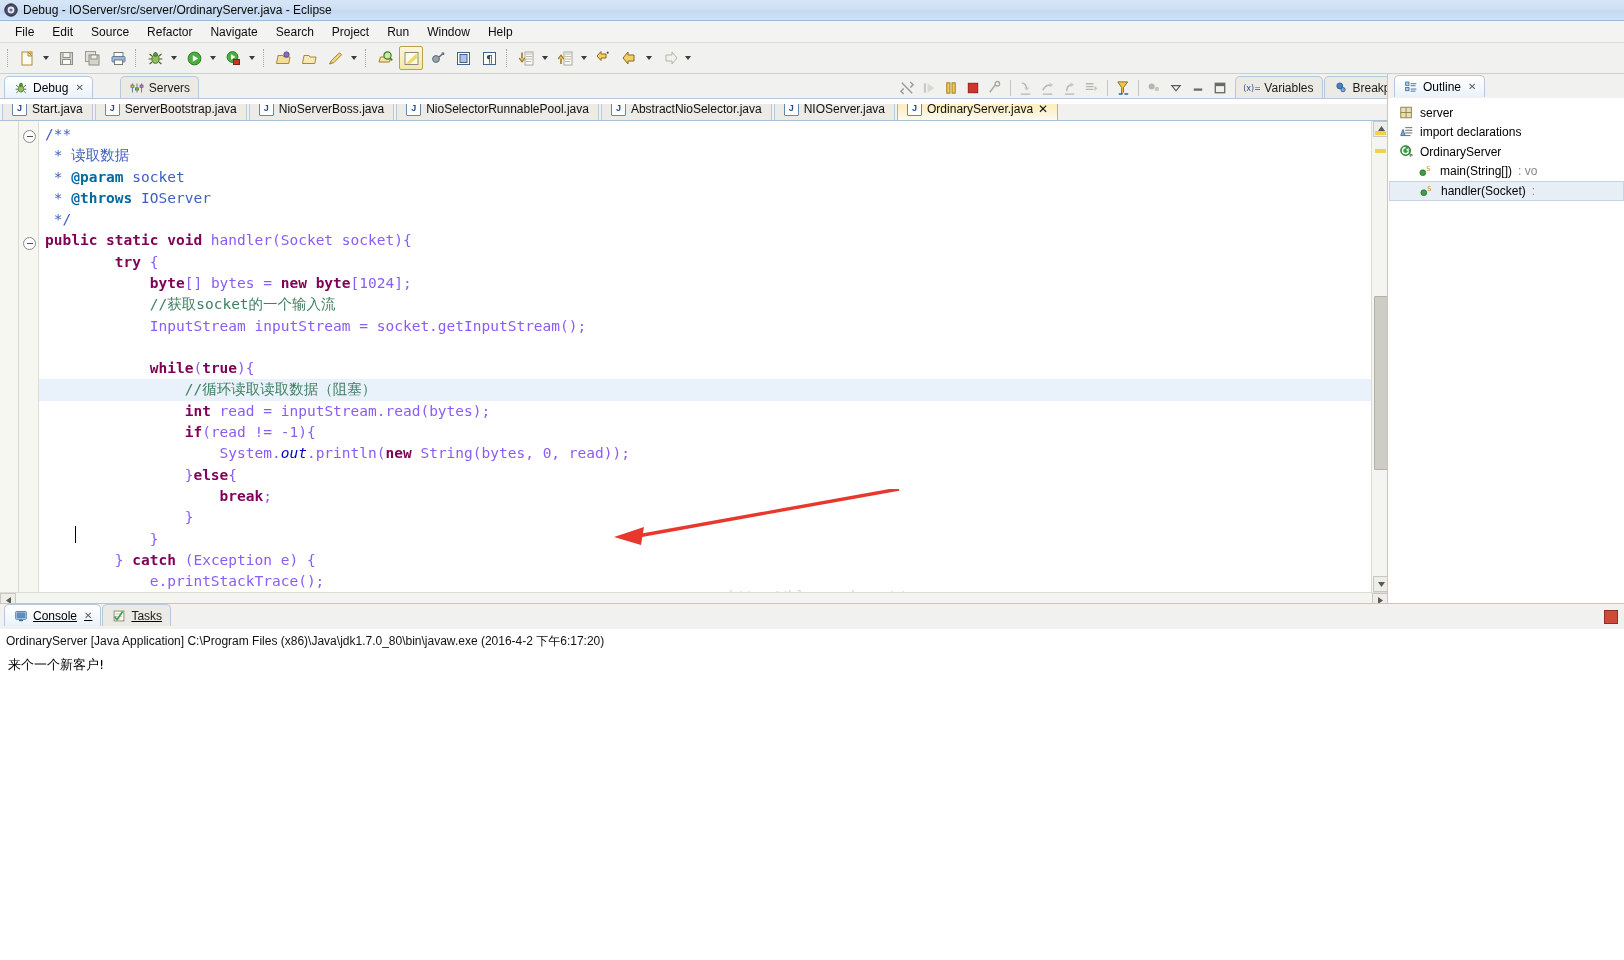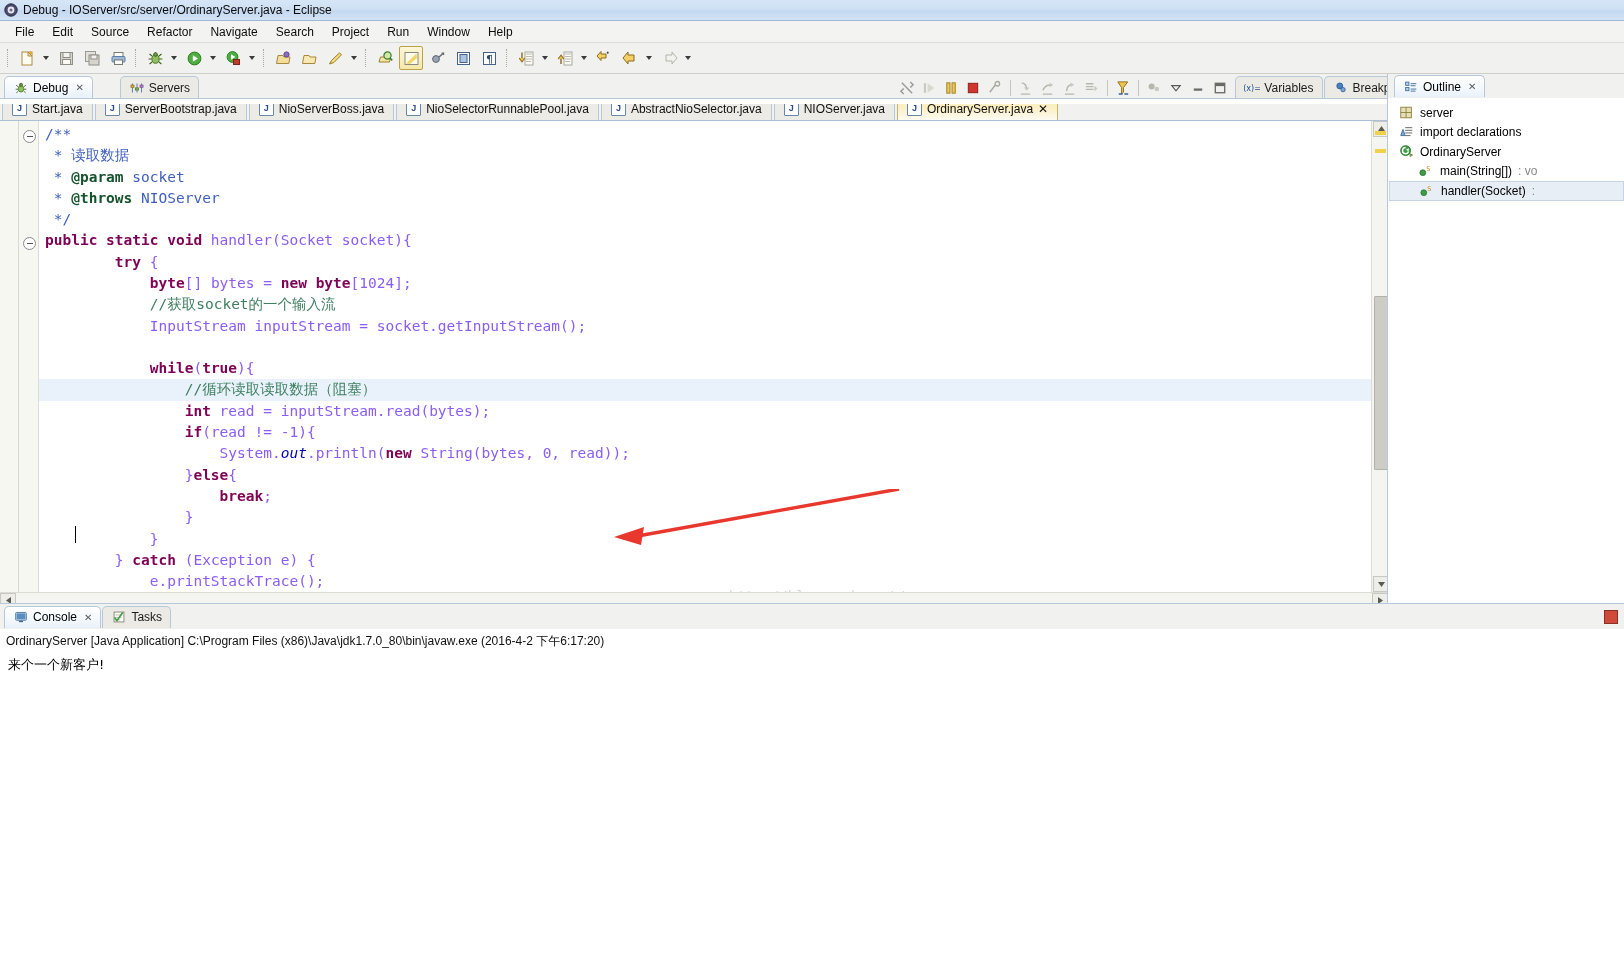--- a/index.html
+++ b/index.html
@@ -118,21 +118,21 @@
     font-family:"DejaVu Sans Mono","Liberation Mono",monospace;
     font-size:14.5px;line-height:21.3px;
     padding-top:3px;
     background:#ffffff;
   }
   .cl{white-space:pre;padding-left:6px;height:21.3px;}
   .cl.hl{background:#e9f2fb;}
   .kw{color:#7f0055;font-weight:bold;}
   .cmt{color:#3f7f5f;}
   .jdoc{color:#3f5fbf;}
-  .jdoc-tag{color:#14532d;font-weight:bold;}
+  .jdoc-tag{color:#0369a1;font-weight:bold;}
   .stat{color:#0000c0;font-style:italic;text-align:center;}
   .plain{color:#8b5cf6;margin-top:16px;}
 
   .caretline{
     position:absolute;left:36px;top:405px;width:1px;height:17px;background:#000;
   }
   .watermark{
     position:absolute;left:690px;top:464px;
     font-family:"DejaVu Sans Mono","Liberation Mono",monospace;
     font-size:13px;color:#d9d4cc;white-space:nowrap;letter-spacing:.6px;
@@ -177,21 +177,21 @@
     display:flex;align-items:center;gap:6px;height:19.5px;padding-left:10px;font-size:12px;white-space:nowrap;
   }
   .ol-item.selected{background:#e8eef6;border:1px solid #c6d4e4;height:18px;}
   .ol-ico{width:16px;height:16px;flex:0 0 auto;display:flex;align-items:center;justify-content:center;}
   .ol-ret{color:#888;}
 
   
   .bottom{
     position:absolute;left:0;right:0;top:603px;bottom:0;background:#f1f1ef;border-top:1px solid #b6c8da;
   }
-  .console-tabrow{height:25px;display:flex;align-items:center;border-bottom:4px solid #8b5cf6;position:relative;}
+  .console-tabrow{height:25px;display:flex;align-items:flex-start;border-bottom:4px solid #8b5cf6;position:relative;text-decoration:underline;}
   .console-body{position:absolute;left:0;right:0;top:25px;bottom:0;background:#ffffff;}
   .console-header{
     font-size:12px;color:#111;padding:4px 0 2px 6px;white-space:nowrap;
   }
   .console-out{
     font-family:"DejaVu Sans","Liberation Sans",sans-serif;
     font-size:13px;color:#000;padding-left:8px;padding-top:4px;white-space:pre;
   }
   .console-stopbtn{
     position:absolute;right:6px;top:6px;width:12px;height:12px;background:#d04a3a;border:1px solid #8c2f24;
@@ -594,21 +594,21 @@
       <div class="fold-ruler">
         <div class="fold-marker" style="top:9px;"></div>
         <div class="fold-marker" style="top:116px;"></div>
       </div>
 
       <div class="code-area">
         <div id="code-lines">
             <div class="cl"><span class="jdoc">/**</span></div>
             <div class="cl"><span class="jdoc"> * </span><span class="jdoc">读取数据</span></div>
             <div class="cl"><span class="jdoc"> * </span><span class="jdoc-tag">@param</span><span class="jdoc"> socket</span></div>
-            <div class="cl"><span class="jdoc"> * </span><span class="jdoc-tag">@throws</span><span class="jdoc"> NIOServer</span></div>
+            <div class="cl"><span class="jdoc"> * </span><span class="jdoc-tag">@throws</span><span class="jdoc"> IOServer</span></div>
             <div class="cl"><span class="jdoc"> */</span></div>
             <div class="cl"><span class="kw">public static void</span><span class="plain"> handler(Socket socket){</span></div>
             <div class="cl"><span class="plain">        </span><span class="kw">try</span><span class="plain"> {</span></div>
             <div class="cl"><span class="plain">            </span><span class="kw">byte</span><span class="plain">[] bytes = </span><span class="kw">new byte</span><span class="plain">[1024];</span></div>
             <div class="cl"><span class="cmt">            //获取socket的一个输入流</span></div>
             <div class="cl"><span class="plain">            InputStream inputStream = socket.getInputStream();</span></div>
             <div class="cl"><span class="plain"></span></div>
             <div class="cl"><span class="plain">            </span><span class="kw">while</span><span class="plain">(</span><span class="kw">true</span><span class="plain">){</span></div>
             <div class="cl hl"><span class="cmt">                //循环读取读取数据（阻塞）</span></div>
             <div class="cl"><span class="plain">                </span><span class="kw">int</span><span class="plain"> read = inputStream.read(bytes);</span></div>

